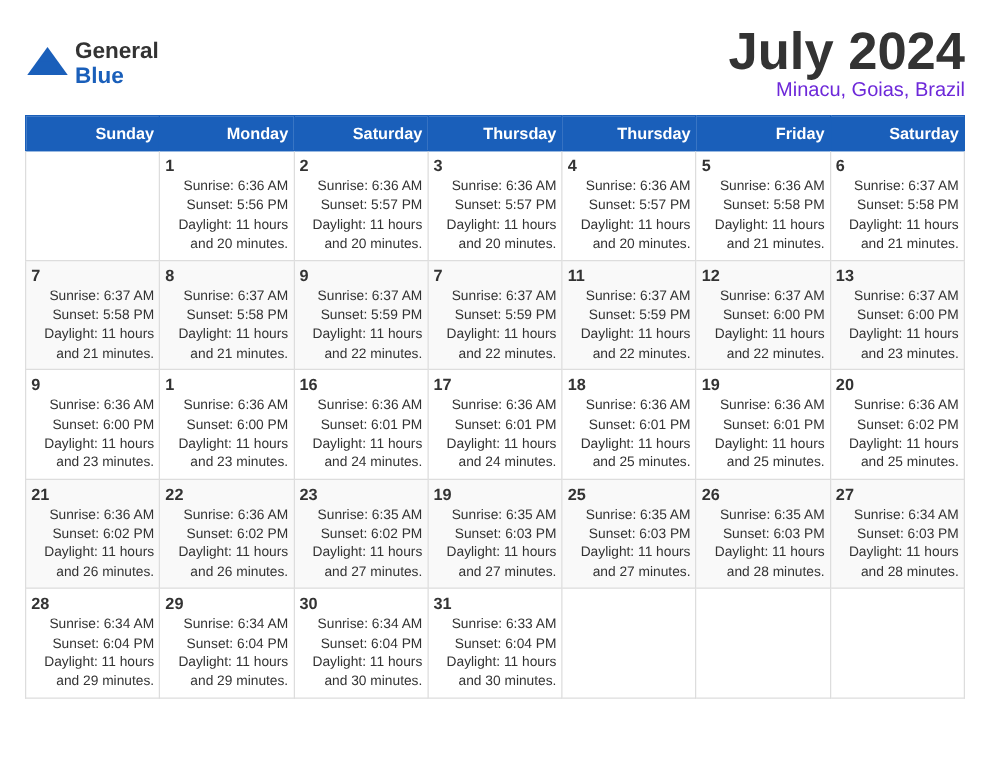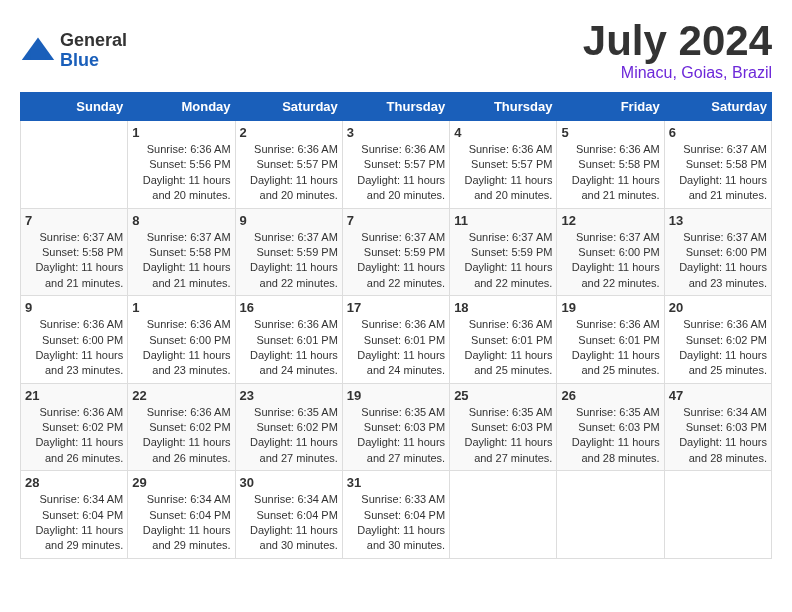--- a/index.html
+++ b/index.html
@@ -235,21 +235,21 @@
         </td>
         <td>
           <div class="day-number">25</div>
           <div class="day-info">Sunrise: 6:35 AM<br>Sunset: 6:03 PM<br>Daylight: 11 hours<br>and 27 minutes.</div>
         </td>
         <td>
           <div class="day-number">26</div>
           <div class="day-info">Sunrise: 6:35 AM<br>Sunset: 6:03 PM<br>Daylight: 11 hours<br>and 28 minutes.</div>
         </td>
         <td>
-          <div class="day-number">47</div>
+          <div class="day-number">27</div>
           <div class="day-info">Sunrise: 6:34 AM<br>Sunset: 6:03 PM<br>Daylight: 11 hours<br>and 28 minutes.</div>
         </td>
       </tr>
       <tr>
         <td>
           <div class="day-number">28</div>
           <div class="day-info">Sunrise: 6:34 AM<br>Sunset: 6:04 PM<br>Daylight: 11 hours<br>and 29 minutes.</div>
         </td>
         <td>
           <div class="day-number">29</div>

